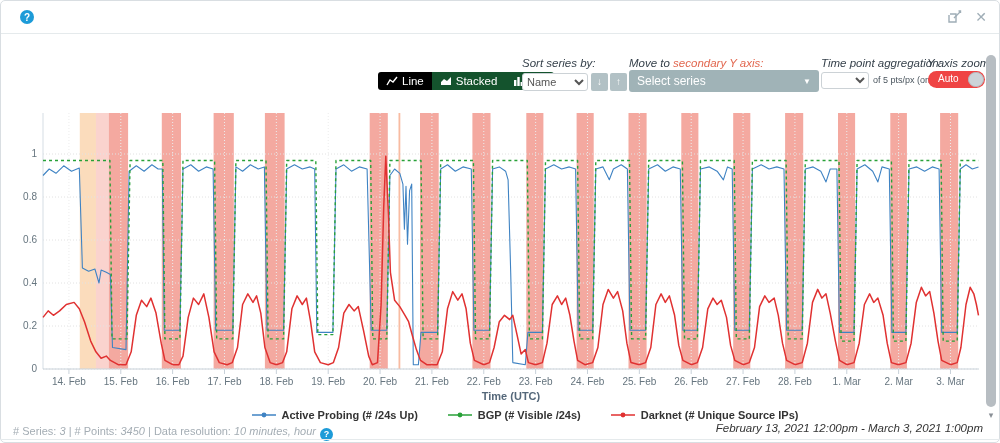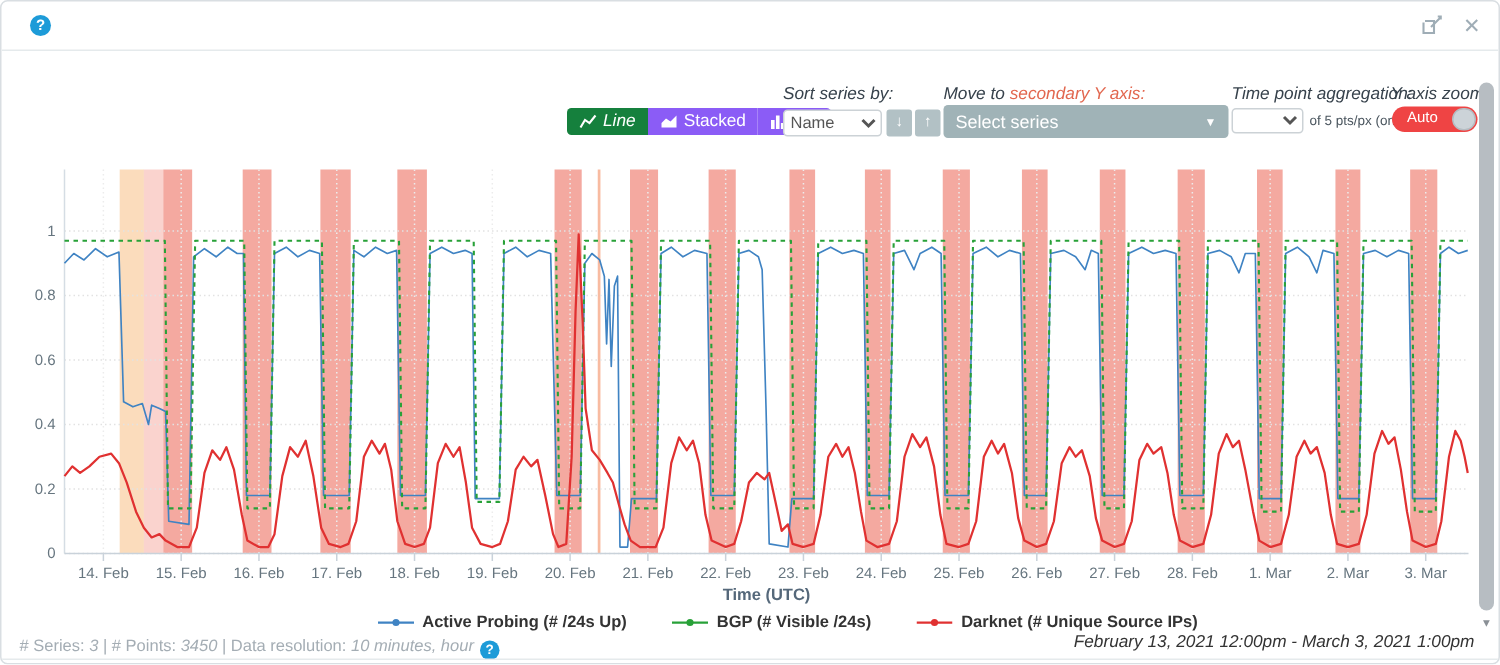--- a/index.html
+++ b/index.html
@@ -14,22 +14,22 @@
            font-size: 10px; font-weight: bold; margin-left: 7px; }
   .hdr-actions { margin-left: auto; display: flex; align-items: center; gap: 13px; color: #9fadb6; }
   .close-x { font-size: 14px; color: #9fadb6; line-height: 1; cursor: default; }
 
   
   .ital { font-style: italic; font-size: 11.5px; color: #37424c; position: absolute; top: 56px; white-space: nowrap; }
   .accent { color: #e2674f; }
   .btn-group { position: absolute; left: 377px; top: 71px; display: inline-flex;
                border-radius: 3px; overflow: hidden; }
   .cbtn { display: inline-flex; align-items: center; gap: 4px; padding: 3px 8px;
-          background: #8b5cf6; color: #fff; font-size: 11.5px; border: 0; }
-  .cbtn.active { background: #15803d; font-style: italic; }
+          background: #14532d; color: #fff; font-size: 11.5px; border: 0; }
+  .cbtn.active { background: #000000; }
   .sel { font-size: 11px; color: #555; border: 1px solid #ccd2d6; border-radius: 3px; background: #fff; }
   #sort-select { position: absolute; left: 521px; top: 72px; width: 66px; height: 18px; }
   .sort-btn { position: absolute; top: 72px; width: 17px; height: 18px; background: #b2c1c5;
               color: #fff; border: 0; border-radius: 2px; font-size: 10px; line-height: 18px; text-align: center; }
   #sort-desc { left: 590px; } #sort-asc { left: 609px; }
   .series-dd { position: absolute; left: 628px; top: 69px; width: 190px; height: 22px;
                background: #a0b3b7; border-radius: 3px; color: #fff; font-size: 12px;
                display: flex; align-items: center; padding: 0 8px; text-align: right; }
   .series-dd .caret { margin-left: auto; font-size: 8px; }
   #agg-select { position: absolute; left: 820px; top: 71px; width: 48px; height: 17px; font-size: 10.5px; padding-left: 45px; }

